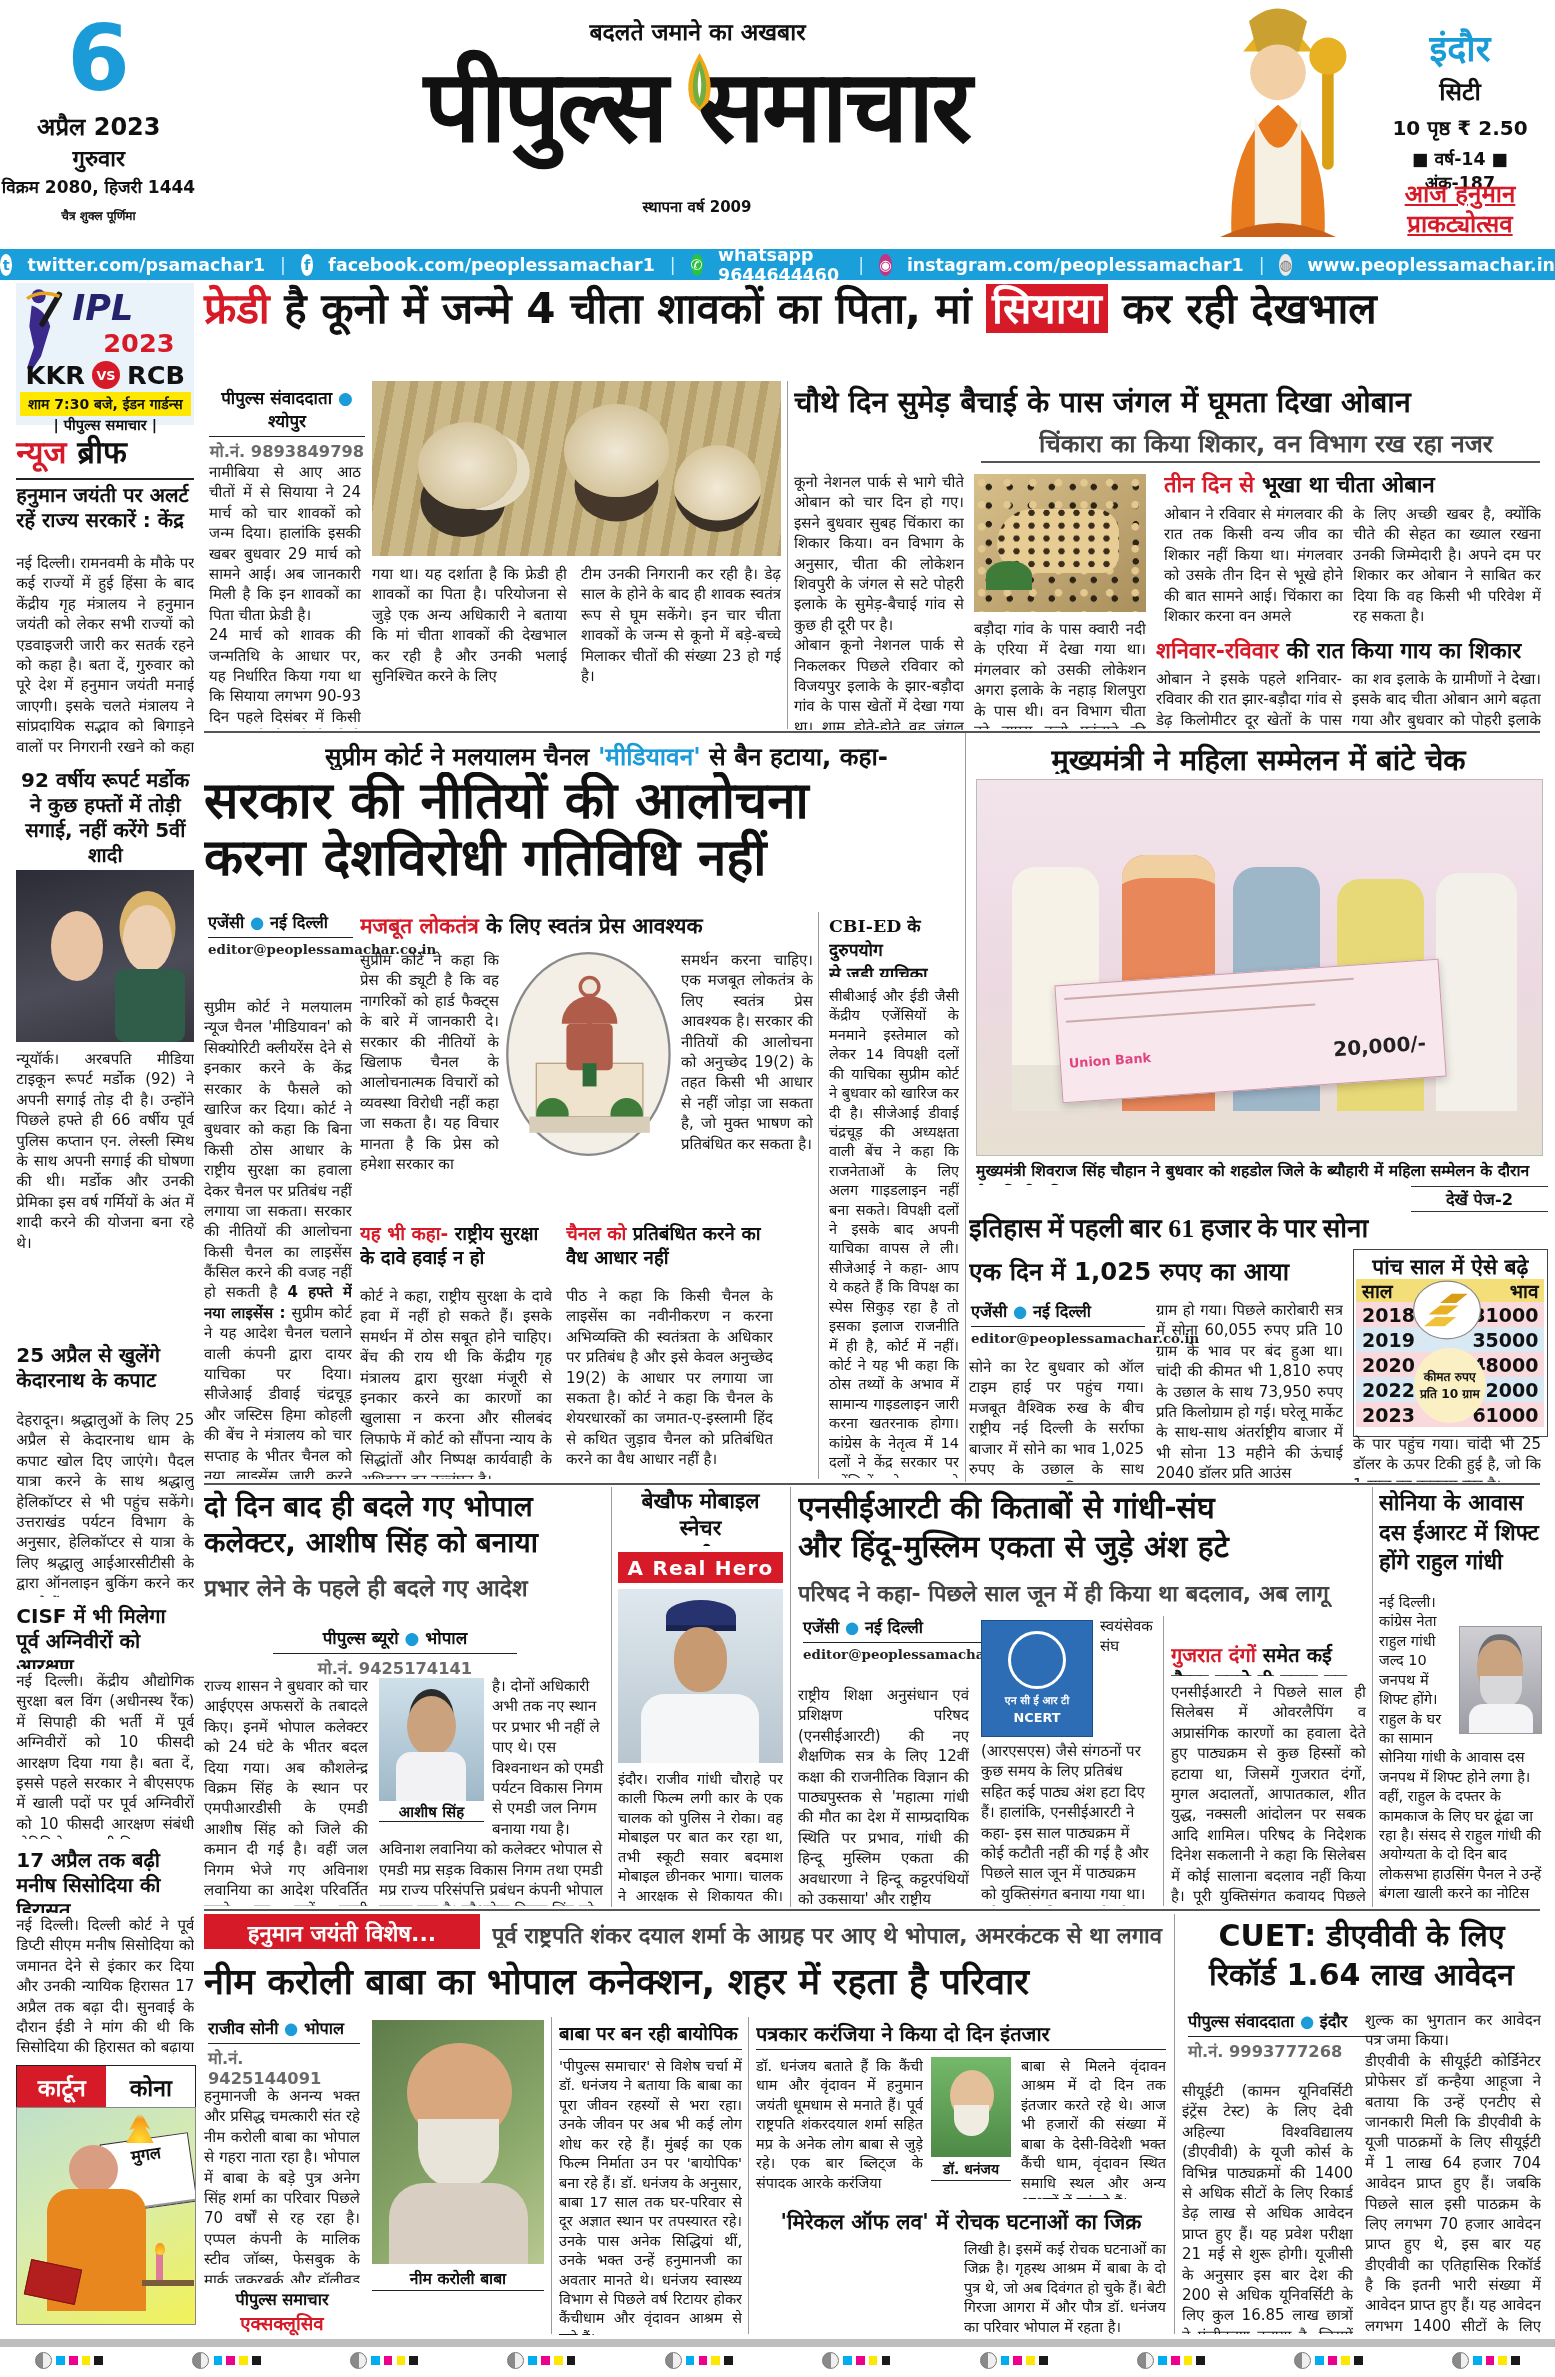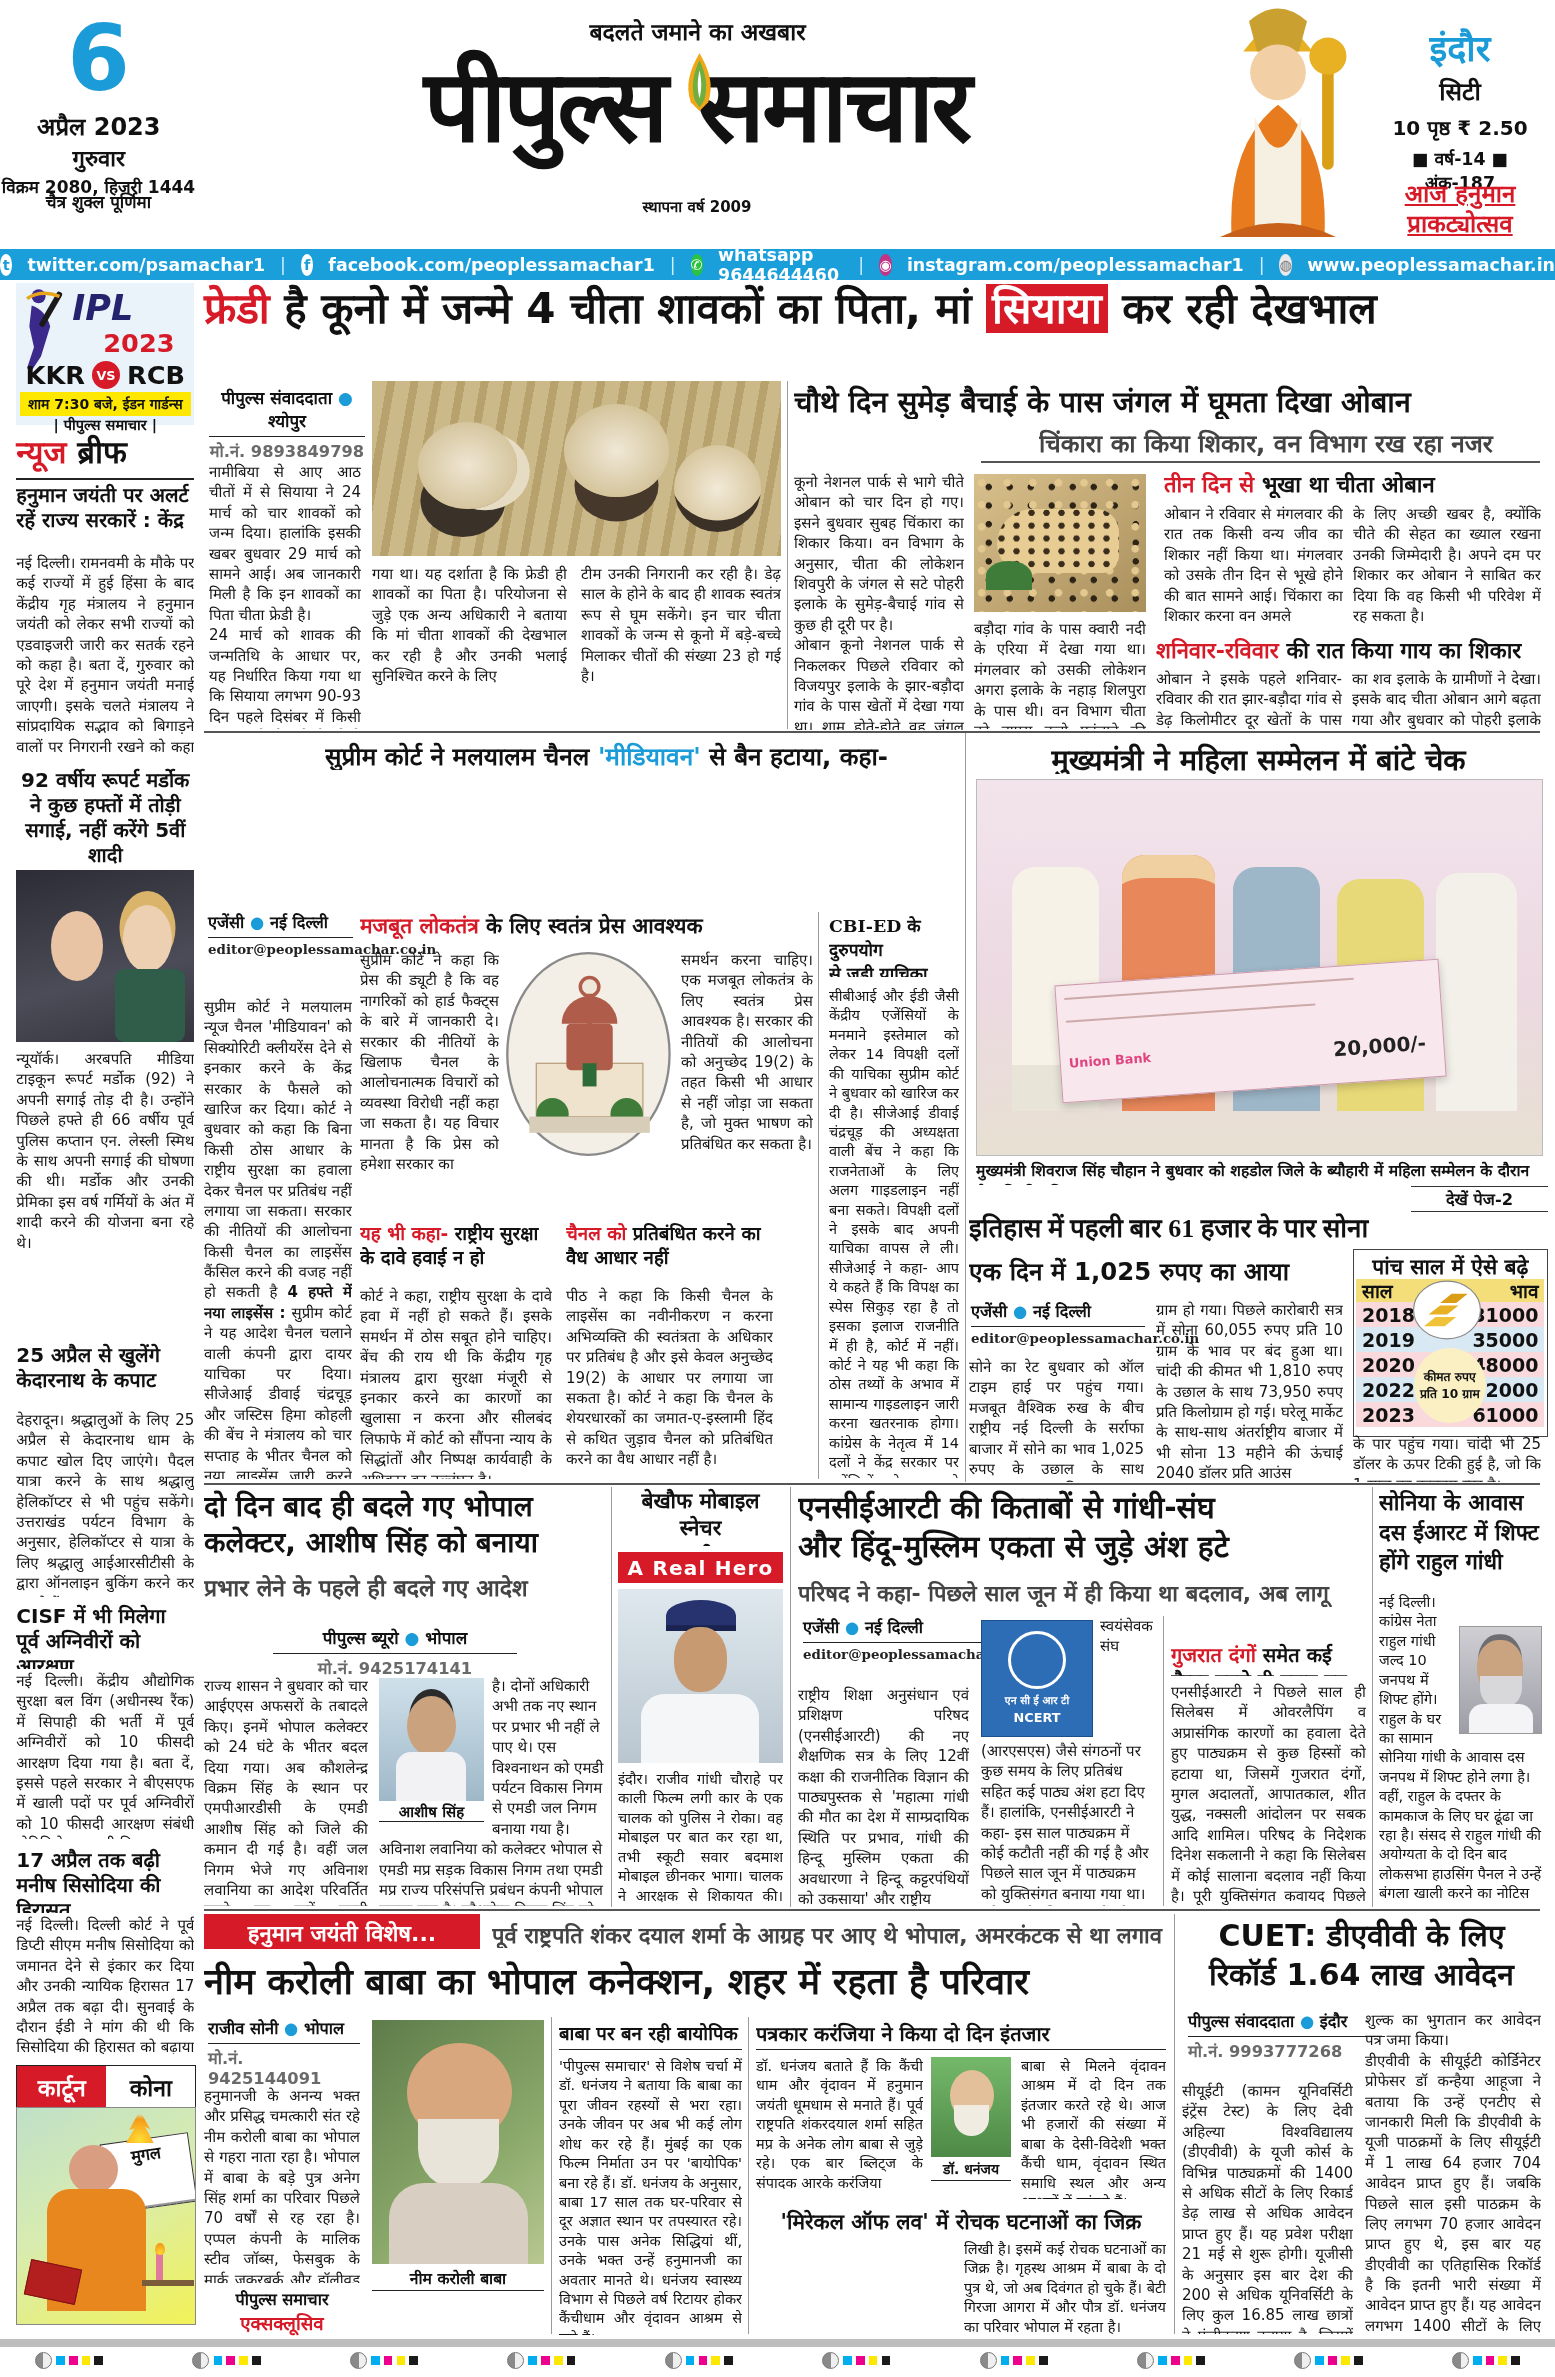--- a/index.html
+++ b/index.html
@@ -42,21 +42,21 @@
 </style>
 </head>
 <body>
 
 <div class="page">
 
   <div class="abs blue ctr w9" style="left:23px;top:5.8px;width:151px;font-size:90px;">6</div>
   <div class="abs ctr w8" style="left:5.8px;top:109px;width:186px;font-size:24px;">अप्रैल 2023</div>
   <div class="abs ctr w8" style="left:5.8px;top:142px;width:186px;font-size:22px;">गुरुवार</div>
   <div class="abs ctr w7" style="left:0px;top:175px;width:197px;font-size:17px;">विक्रम 2080, हिजरी 1444</div>
-  <div class="abs ctr w7" style="left:0px;top:190px;width:197px;font-size:17px;">चैत्र शुक्ल पूर्णिमा</div>
+  <div class="abs ctr w7" style="left:0px;top:207px;width:197px;font-size:12px;">चैत्र शुक्ल पूर्णिमा</div>
 
   <div class="abs ctr w8" style="left:407px;top:15px;width:581px;font-size:23px;">बदलते जमाने का अखबार</div>
   <div class="abs ctr w9" style="left:232px;top:37px;width:929px;font-size:100px;letter-spacing:-2.9px;line-height:1.4;">
     <span>पीपुल्स समाचार</span>
     <svg class="abs" style="left:447px;top:16.3px;" width="41" height="58" viewBox="0 0 70 100">
       <path d="M35 0 C18 30 10 55 20 85 L35 100 L50 85 C60 55 52 30 35 0 Z" fill="#f0a818"></path>
       <path d="M35 12 C24 36 20 58 27 82 L35 94 L43 82 C50 58 46 36 35 12 Z" fill="#6fae3f"></path>
       <path d="M35 30 C31 48 31 62 35 78 C39 62 39 48 35 30 Z" fill="#ffffff"></path>
     </svg>
   </div>
@@ -192,20 +192,22 @@
     <span class="red">शनिवार-रविवार</span><span> की रात किया गाय का शिकार</span>
   </div>
   <div class="abs bt jst clip" style="left:1156px;top:669px;width:186px;height:60px;">ओबान ने इसके पहले शनिवार-रविवार की रात झार-बड़ौदा गांव से डेढ़ किलोमीटर दूर खेतों के पास एक गाय का शिकार किया था। गाय</div>
   <div class="abs bt jst clip" style="left:1352px;top:669px;width:189px;height:60px;">का शव इलाके के ग्रामीणों ने देखा। इसके बाद चीता ओबान आगे बढ़ता गया और बुधवार को पोहरी इलाके में पहुंच गया।</div>
 
   <div class="hrline" style="left:204px;top:731px;width:1336px;"></div>
 
   <div class="abs w8 clip" style="left:325px;top:739px;width:790px;height:31px;font-size:24.4px;">
     <span>सुप्रीम कोर्ट ने मलयालम चैनल </span><span class="blue">'मीडियावन'</span><span> से बैन हटाया, कहा-</span>
   </div>
+  <div class="abs w9 pre clip" style="left:204px;top:772px;width:755px;height:128px;font-size:51px;line-height:1.12;">सरकार की नीतियों की आलोचना
+करना देशविरोधी गतिविधि नहीं</div>
 
   <div class="abs" style="left:208px;top:911px;width:145px;">
     <div class="byline" style="font-size:16.3px;"><span>एजेंसी</span> <span class="dot">●</span> <span>नई दिल्ली</span></div>
     <div class="byl-rule"></div>
     <div class="email">editor@peoplessamachar.co.in</div>
   </div>
   <div class="abs bt jst clip" style="left:204px;top:997px;width:148px;height:482px;">
     <span>सुप्रीम कोर्ट ने मलयालम न्यूज चैनल 'मीडियावन' को सिक्योरिटी क्लीयरेंस देने से इनकार करने के केंद्र सरकार के फैसले को खारिज कर दिया। कोर्ट ने बुधवार को कहा कि बिना किसी ठोस आधार के राष्ट्रीय सुरक्षा का हवाला देकर चैनल पर प्रतिबंध नहीं लगाया जा सकता। सरकार की नीतियों की आलोचना किसी चैनल का लाइसेंस कैंसिल करने की वजह नहीं हो सकती है </span><span class="w9">4 हफ्ते में नया लाइसेंस :</span><span> सुप्रीम कोर्ट ने यह आदेश चैनल चलाने वाली कंपनी द्वारा दायर याचिका पर दिया। सीजेआई डीवाई चंद्रचूड़ और जस्टिस हिमा कोहली की बेंच ने मंत्रालय को चार सप्ताह के भीतर चैनल को नया लाइसेंस जारी करने का निर्देश दिया। गौरतलब है कि गृह मंत्रालय ने सीएए, एनआरसी, कोर्ट की आलोचना पर कहा था कि यह एंटी स्टेबलिशमेंट चैनल है।</span>
   </div>
 

